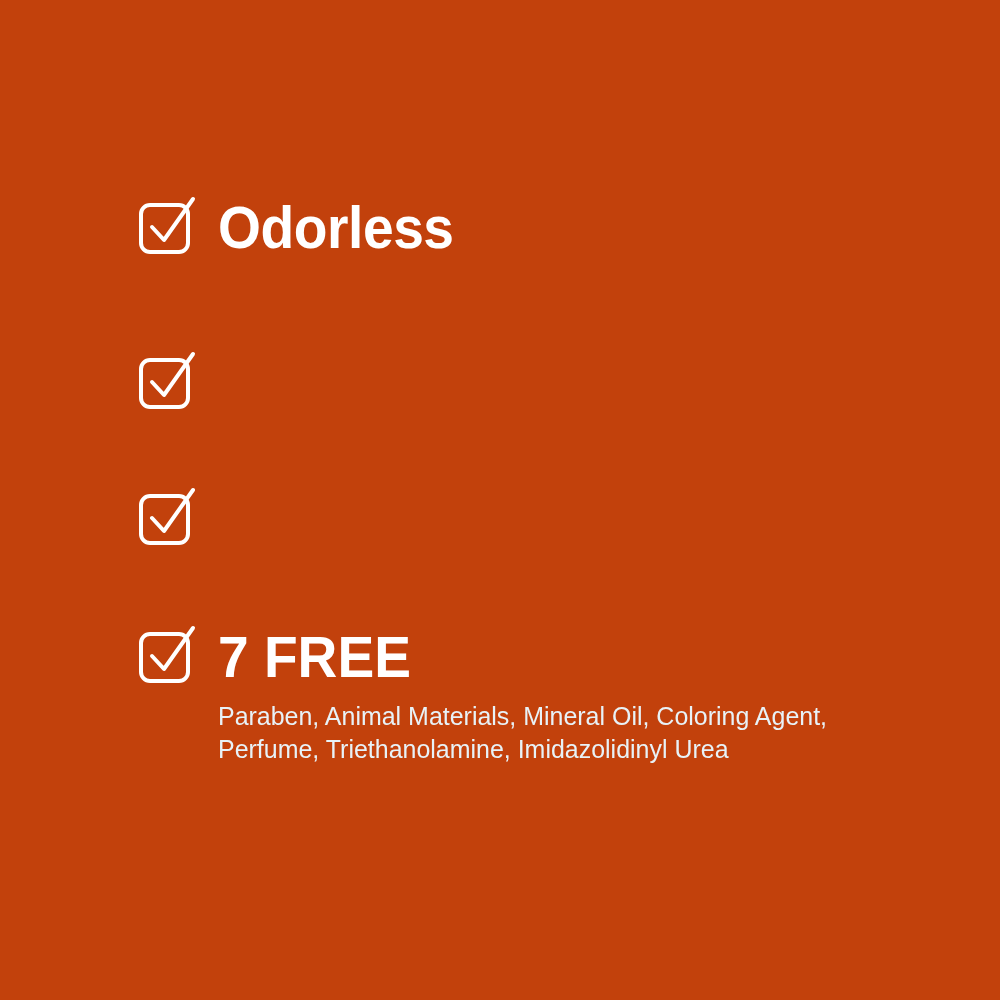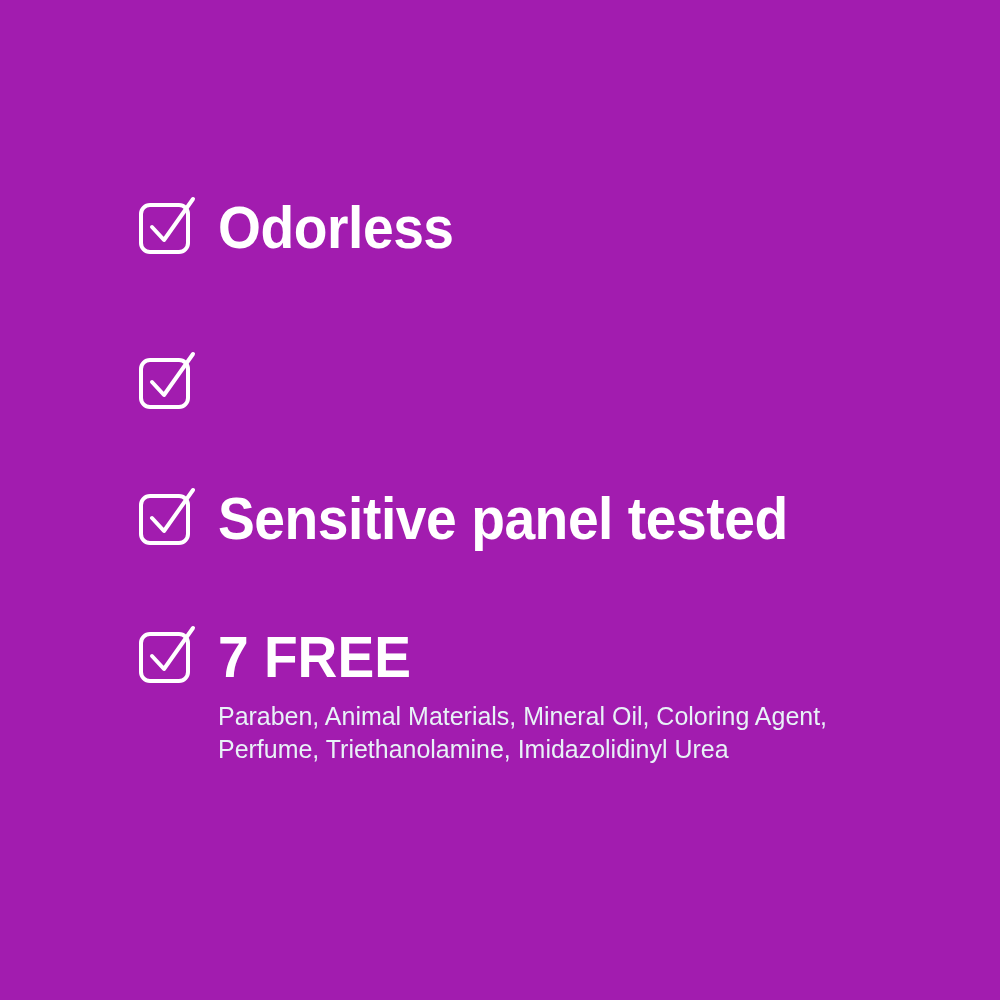--- a/index.html
+++ b/index.html
@@ -88,21 +88,21 @@
     margin-top: 13px;
     transform: scaleX(0.96);
     transform-origin: left top;
     white-space: nowrap;
   }
   .feature-subtext .sub-line { display: block; }
 </style>
 </head>
 <body>
 
-<div id="poster" style="background: #a21caf;">
+<div id="poster" style="background: #c2410c;">
 
   <div class="feature-list">
 
     <div class="feature-row row-1">
       <span class="check-icon">
         <svg viewBox="0 0 58 62" xmlns="http://www.w3.org/2000/svg">
           <rect x="3" y="9" width="47" height="47" rx="9" ry="9" fill="none" stroke="#FFFFFF" stroke-width="4"></rect>
           <path d="M14 31 L26 44 L55 3" fill="none" stroke="#FFFFFF" stroke-width="4" stroke-linecap="round" stroke-linejoin="round"></path>
         </svg>
       </span>
@@ -120,23 +120,20 @@
       </span>
     </div>
 
     <div class="feature-row row-3">
       <span class="check-icon">
         <svg viewBox="0 0 58 62" xmlns="http://www.w3.org/2000/svg">
           <rect x="3" y="9" width="47" height="47" rx="9" ry="9" fill="none" stroke="#FFFFFF" stroke-width="4"></rect>
           <path d="M14 31 L26 44 L55 3" fill="none" stroke="#FFFFFF" stroke-width="4" stroke-linecap="round" stroke-linejoin="round"></path>
         </svg>
       </span>
-      <span class="row-text-col">
-        <span class="feature-label">Sensitive panel tested</span>
-      </span>
     </div>
 
     <div class="feature-row row-4">
       <span class="check-icon">
         <svg viewBox="0 0 58 62" xmlns="http://www.w3.org/2000/svg">
           <rect x="3" y="9" width="47" height="47" rx="9" ry="9" fill="none" stroke="#FFFFFF" stroke-width="4"></rect>
           <path d="M14 31 L26 44 L55 3" fill="none" stroke="#FFFFFF" stroke-width="4" stroke-linecap="round" stroke-linejoin="round"></path>
         </svg>
       </span>
       <span class="row-text-col">

